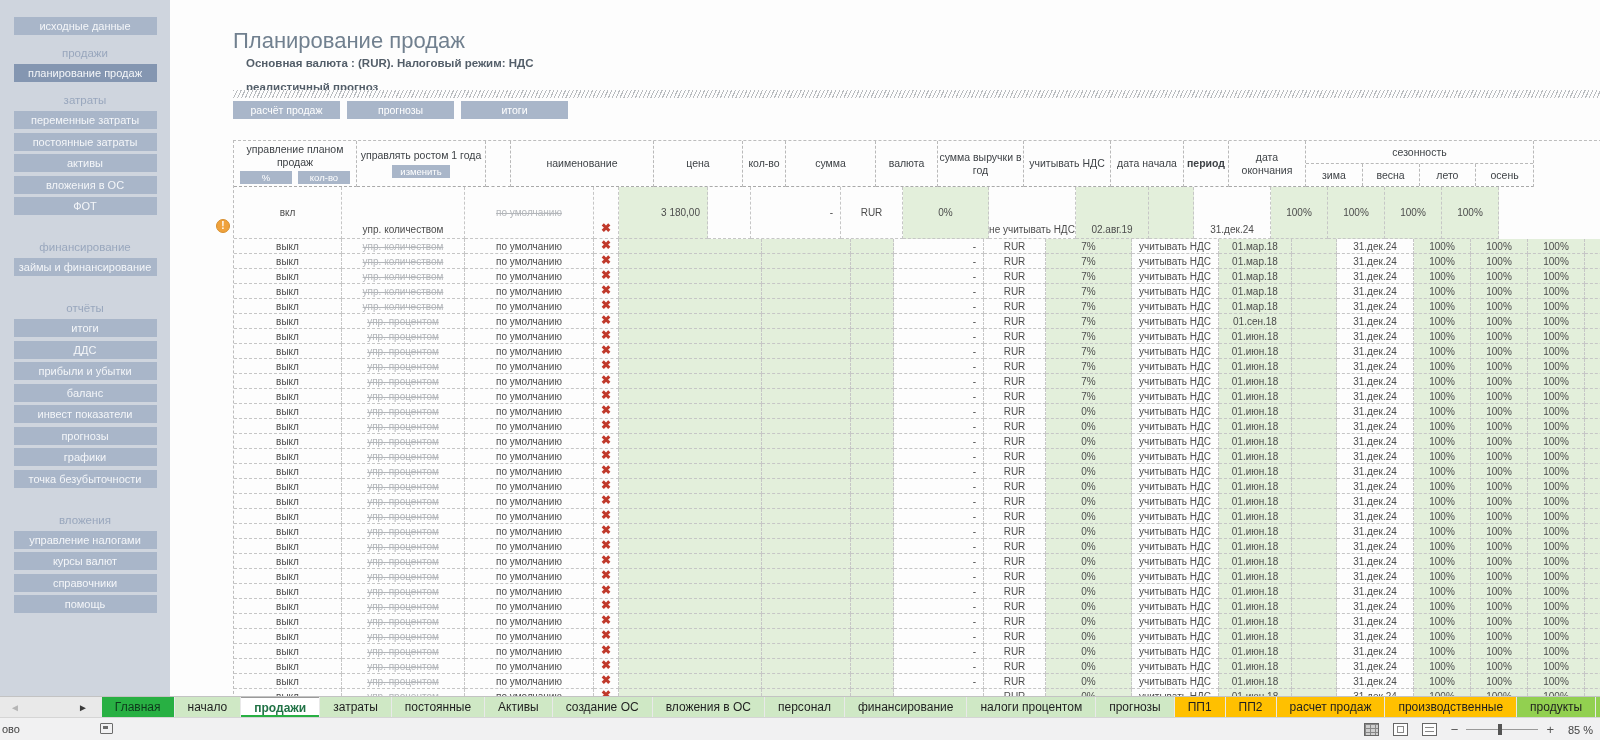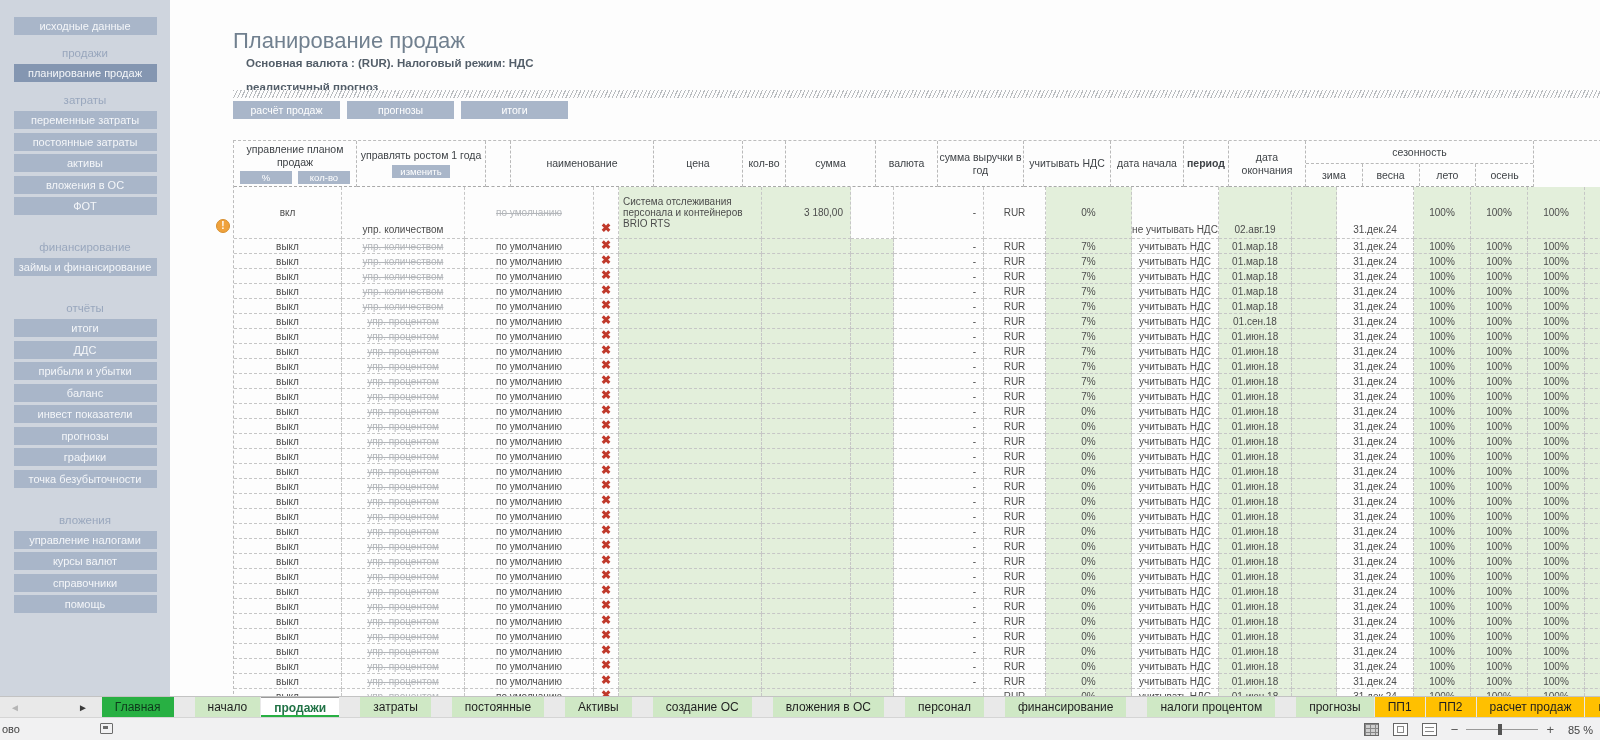--- a/index.html
+++ b/index.html
@@ -55,21 +55,21 @@
   .xmark { color:var(--delete_red); font-size:12px; font-weight:bold; cursor:pointer; }
 
   
   .tabbar { position:absolute; left:0; top:696px; width:1600px; height:21px; background:#e9e9e9; border-top:1px solid #c3c3c3; display:flex; align-items:stretch; }
   .tab-nav { display:flex; align-items:center; gap:58px; padding:0 14px 0 10px; }
   .tab-nav span { font-size:10px; cursor:pointer; }
   .nav-dis { color:#b5b5b5; }
   .nav-en { color:#3a3a3a; }
   .sheet-tab { padding:0 13px; display:flex; align-items:center; font-size:12px; color:#1f1f1f; margin-right:1px; cursor:pointer; white-space:nowrap; }
   .sheet-tab.bright { background:var(--tab_bright); color:#0e3a1c; }
-  .sheet-tab.pale { background:var(--tab_pale);margin-left:20px; }
+  .sheet-tab.pale { background:var(--tab_pale); }
   .sheet-tab.orange { background:var(--tab_orange); }
   .sheet-tab.mid { background:var(--tab_mid); }
   .sheet-tab.sliver { background:var(--tab_mid); padding:0 4px; }
   .sheet-tab.active { background:#ffffff; color:var(--active_tab_text); font-weight:bold; border-top:1px solid #9a9a9a; box-shadow:inset 0 -2px 0 var(--tab_bright); }
 
   
   .statusbar { position:absolute; left:0; top:717px; width:1600px; height:23px; background:#f1f1f2; border-top:1px solid #d5d5d5; }
   .status-left { position:absolute; left:2px; top:5px; font-size:11px; color:#444; }
   .macro-icon { position:absolute; left:100px; top:5px; width:13px; height:11px; border:1px solid #6b6b6b; border-radius:1px; cursor:pointer; }
   .macro-icon::before { content:""; position:absolute; left:2px; top:2px; width:5px; height:3px; background:#6b6b6b; }
@@ -189,21 +189,20 @@
             </div>
           </div>
         </div>
         <div class="trow tall">
           <div class="cell" style="width: 108px;">вкл</div>
           <div class="cell vb" style="width: 123px;">упр. количеством</div>
           <div class="cell struck" style="width: 129px;">по умолчанию</div>
           <div class="cell vb" style="width: 25px;">
             <span class="xmark">✖</span>
           </div>
-          <div class="cell cg al" style="width: 143px;">Система отслеживания персонала и контейнеров BRIO RTS</div>
           <div class="cell cg ar" style="width: 89px;">3 180,00</div>
           <div class="cell" style="width: 43px;"></div>
           <div class="cell ar" style="width: 90px;">-</div>
           <div class="cell" style="width: 62px;">RUR</div>
           <div class="cell cg" style="width: 86px;">0%</div>
           <div class="cell vb" style="width: 87px;">не учитывать НДС</div>
           <div class="cell cg vb" style="width: 73px;">02.авг.19</div>
           <div class="cell cg" style="width: 45px;"></div>
           <div class="cell vb" style="width: 77px;">31.дек.24</div>
           <div class="cell cg" style="width: 57px;">100%</div>

